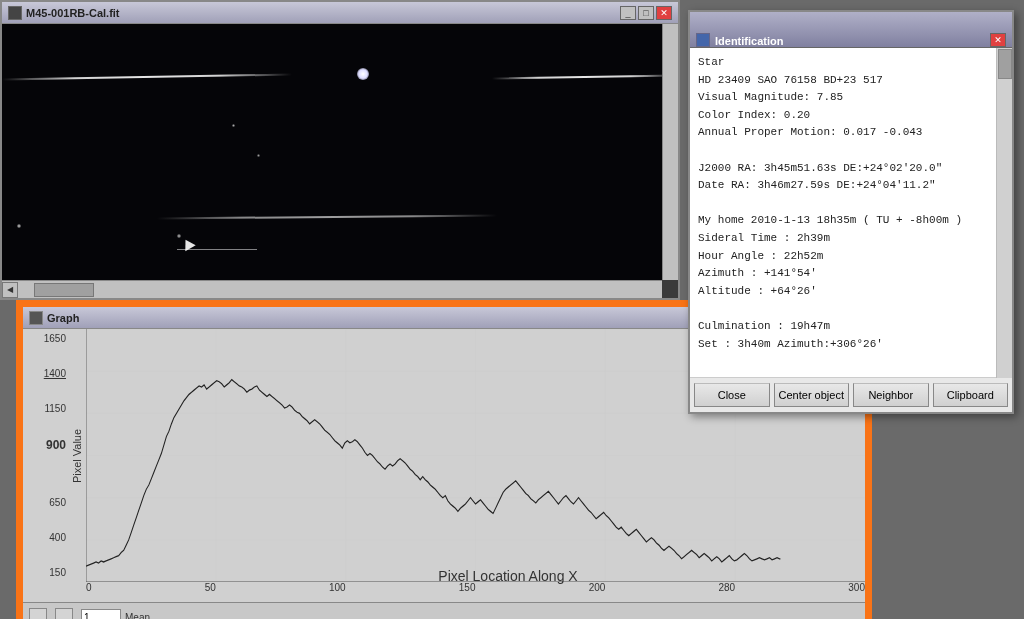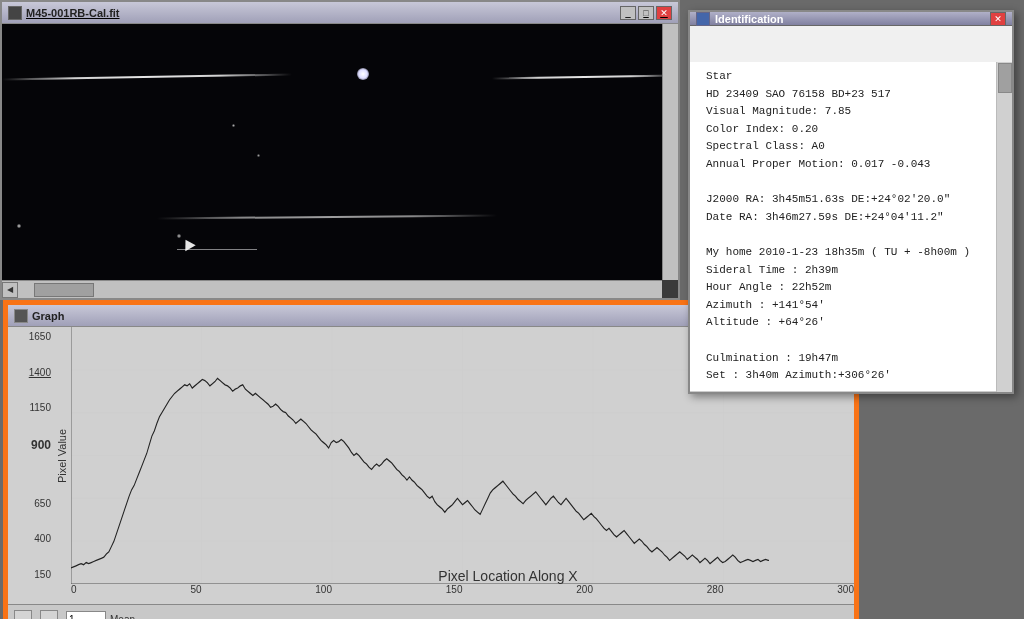--- a/index.html
+++ b/index.html
@@ -23,21 +23,20 @@
       border: 2px solid #888;
     }
     .window-titlebar {
       background: linear-gradient(to bottom, #c8c8d8, #a0a0b8);
       height: 22px;
       display: flex;
       align-items: center;
       padding: 4px 6px;
       border-bottom: 1px solid #888;
       user-select: none;
-      text-decoration: underline;
     }
     .window-titlebar .title-icon {
       width: 14px; height: 14px;
       background: #444;
       margin-right: 4px;
       display: inline-block;
       border: 1px solid #666;
     }
     .window-titlebar .title-text {
       font-size: 11px;
@@ -190,25 +189,25 @@
       background: #c0c0c0;
       border: 1px solid #777;
       display: flex; align-items: center; justify-content: center;
       font-size: 8px; color: #333;
       cursor: pointer;
     }
 
     
     .graph-window {
       position: absolute;
-      top: 300px; left: 3px;
+      top: 300px; left: 16px;
       width: 856px;
       height: 319px;
       background: #d0d0d0;
-      border: 5px solid #f97316;
+      border: 7px solid #f97316;
     }
     .graph-titlebar {
       background: linear-gradient(to bottom, #c8c8d8, #a0a0b8);
       height: 22px;
       display: flex;
       align-items: center;
       padding: 0 6px;
       border-bottom: 1px solid #888;
     }
     .chart-svg {
@@ -251,37 +250,36 @@
     .id-window {
       position: absolute;
       top: 10px; left: 688px;
       width: 326px;
       background: #f0f0f0;
       border: 2px solid #888;
       box-shadow: 3px 3px 8px rgba(0,0,0,0.4);
     }
     .id-titlebar {
       background: linear-gradient(to bottom, #b0b0c8, #8080a0);
-      height: 14px;
-      display: flex;
-      align-items: center;
+      height: 36px;
+      display: flex;
+      align-items: flex-end;
       padding: 0 6px;
       border-bottom: 1px solid #666;
     }
     .id-content {
-      padding: 6px 16px;
+      padding: 6px 8px;
       font-size: 11px;
       color: #222;
       line-height: 1.6;
       height: 330px;
       overflow-y: auto;
       background: white;
       border-bottom: 1px solid #ccc;
       font-family: 'Courier New', monospace;
-      margin-top: 36px;
     }
     .id-buttons {
       display: flex;
       padding: 5px 4px;
       gap: 4px;
       background: #e8e8e8;
     }
     .id-btn {
       flex: 1;
       height: 24px;
@@ -459,34 +457,39 @@
     <div class="window-controls">
       <div class="win-btn close">✕</div>
     </div>
   </div>
   <div style="position:relative;">
     <div class="id-content">
       <div>Star</div>
       <div>HD 23409  SAO 76158  BD+23   517</div>
       <div>Visual Magnitude:  7.85</div>
       <div>Color Index:   0.20</div>
-      <div>Spectral Class: A0</div>
       <div>Annual Proper Motion:  0.017 -0.043</div>
       <br>
       <div>J2000 RA:   3h45m51.63s   DE:+24°02'20.0"</div>
       <div>Date  RA:   3h46m27.59s   DE:+24°04'11.2"</div>
       <br>
-      <div>My home  2010-1-23   18h35m  ( TU +  -8h00m )</div>
+      <div>My home  2010-1-13   18h35m  ( TU +  -8h00m )</div>
       <div>Sideral Time    :  2h39m</div>
       <div>Hour Angle      :  22h52m</div>
       <div>Azimuth         : +141°54'</div>
       <div>Altitude        : +64°26'</div>
       <br>
       <div>Culmination  :  19h47m</div>
       <div>Set         :   3h40m Azimuth:+306°26'</div>
       
     </div>
 
     <div style="position:absolute;right:0;top:0;width:16px;height:100%;background:#d0d0d0;border-left:1px solid #bbb;">
       <div style="width:14px;height:30px;background:#a0a0a0;border:1px solid #888;margin:1px auto;"></div>
     </div>
   </div>
+  <div class="id-buttons">
+    <button class="id-btn">Close</button>
+    <button class="id-btn">Center object</button>
+    <button class="id-btn">Neighbor</button>
+    <button class="id-btn">Clipboard</button>
+  </div>
 </div>
 
 </body></html>

